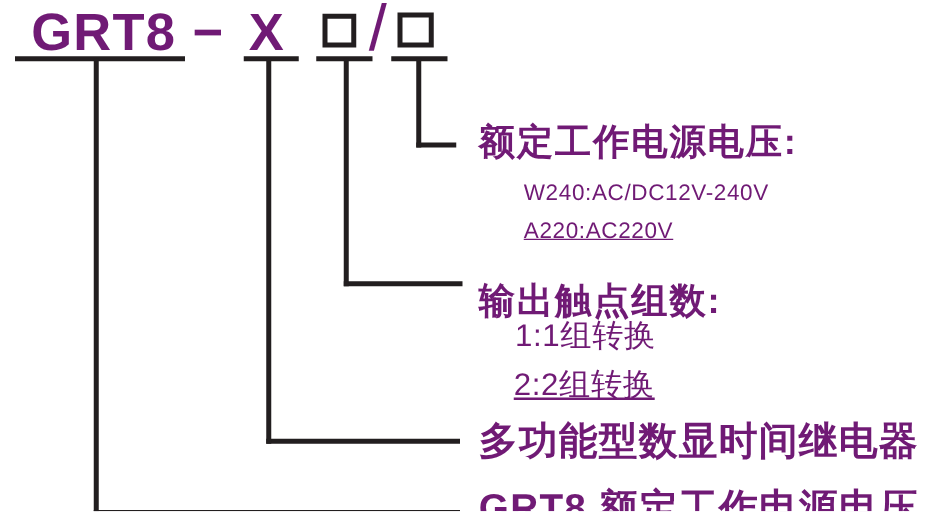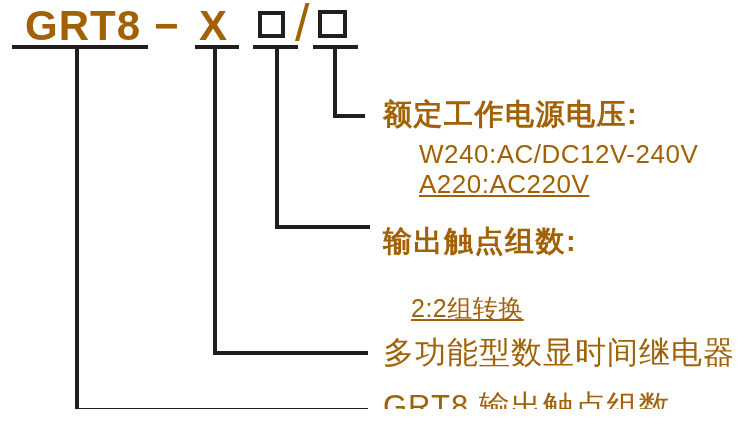--- a/index.html
+++ b/index.html
@@ -3,21 +3,21 @@
 <meta charset="utf-8">
 <style>
   html, body { margin: 0; padding: 0; background: #ffffff; }
   .stage {
     position: relative;
     width: 750px;
     height: 409px;
     background: #ffffff;
     overflow: hidden;
     font-family: "Liberation Sans", sans-serif;
-    color: #a16207;
+    color: #701a75;
   }
   
   .code {
     position: absolute;
     font-size: 42px;
     line-height: 48px;
     font-weight: 700;
     letter-spacing: 1px;
     white-space: nowrap;
   }
@@ -49,22 +49,22 @@
     border-bottom: 4px solid #221e1f;
     box-sizing: border-box;
   }
   .c-series   { left: 75px;  top: 47px; width: 293px; height: 365px; }
   .c-type     { left: 213px; top: 47px; width: 155px; height: 308px; }
   .c-contacts { left: 275px; top: 47px; width: 95px;  height: 182px; }
   .c-voltage  { left: 333px; top: 47px; width: 32px;  height: 71px; }
   
   .lbl { position: absolute; white-space: nowrap; }
   .lbl-title  { font-size: 29px; line-height: 34px; font-weight: 600; letter-spacing: 1.5px; }
-  .lbl-option { font-size: 26px; line-height: 30px; font-weight: 400; letter-spacing: 0.5px; }
-  .lbl-big    { font-size: 31px; line-height: 36px; font-weight: 400; letter-spacing: 1px; }
+  .lbl-option { font-size: 18px; line-height: 30px; font-weight: 400; letter-spacing: 0.5px; }
+  .lbl-big    { font-size: 31px; line-height: 36px; font-weight: 700; letter-spacing: 1px; }
   .volt-title { left: 383px; top: 97px; }
   .volt-o1    { left: 419px; top: 139px; }
   .volt-o2    { left: 419px; top: 169px; text-decoration: underline; }
   .cont-title { left: 383px; top: 204px; margin-top: 20px; }
   .cont-o1    { left: 412px; top: 254px; font-size: 25px; }
   .cont-o2    { left: 411px; top: 293px; font-size: 25px; text-decoration: underline; }
   .func-lbl   { left: 383px; top: 335px; }
   .serd-lbl   { left: 383px; top: 389px; }
 </style>
 </head>
@@ -87,19 +87,20 @@
   <div class="conn c-series"></div>
   <div class="conn c-type"></div>
   <div class="conn c-contacts"></div>
   <div class="conn c-voltage"></div>
 
   <span class="lbl lbl-title volt-title">额定工作电源电压:</span>
   <span class="lbl lbl-option volt-o1">W240:AC/DC12V-240V</span>
   <span class="lbl lbl-option volt-o2">A220:AC220V</span>
 
   <span class="lbl lbl-title cont-title">输出触点组数:</span>
+  <span class="lbl lbl-option cont-o1">1:1组转换</span>
   <span class="lbl lbl-option cont-o2">2:2组转换</span>
 
   <span class="lbl lbl-big func-lbl">多功能型数显时间继电器</span>
 
-  <span class="lbl lbl-big serd-lbl">GRT8 输出触点组数</span>
+  <span class="lbl lbl-big serd-lbl">GRT8 额定工作电源电压</span>
 
 </div>
 
 </body></html>

